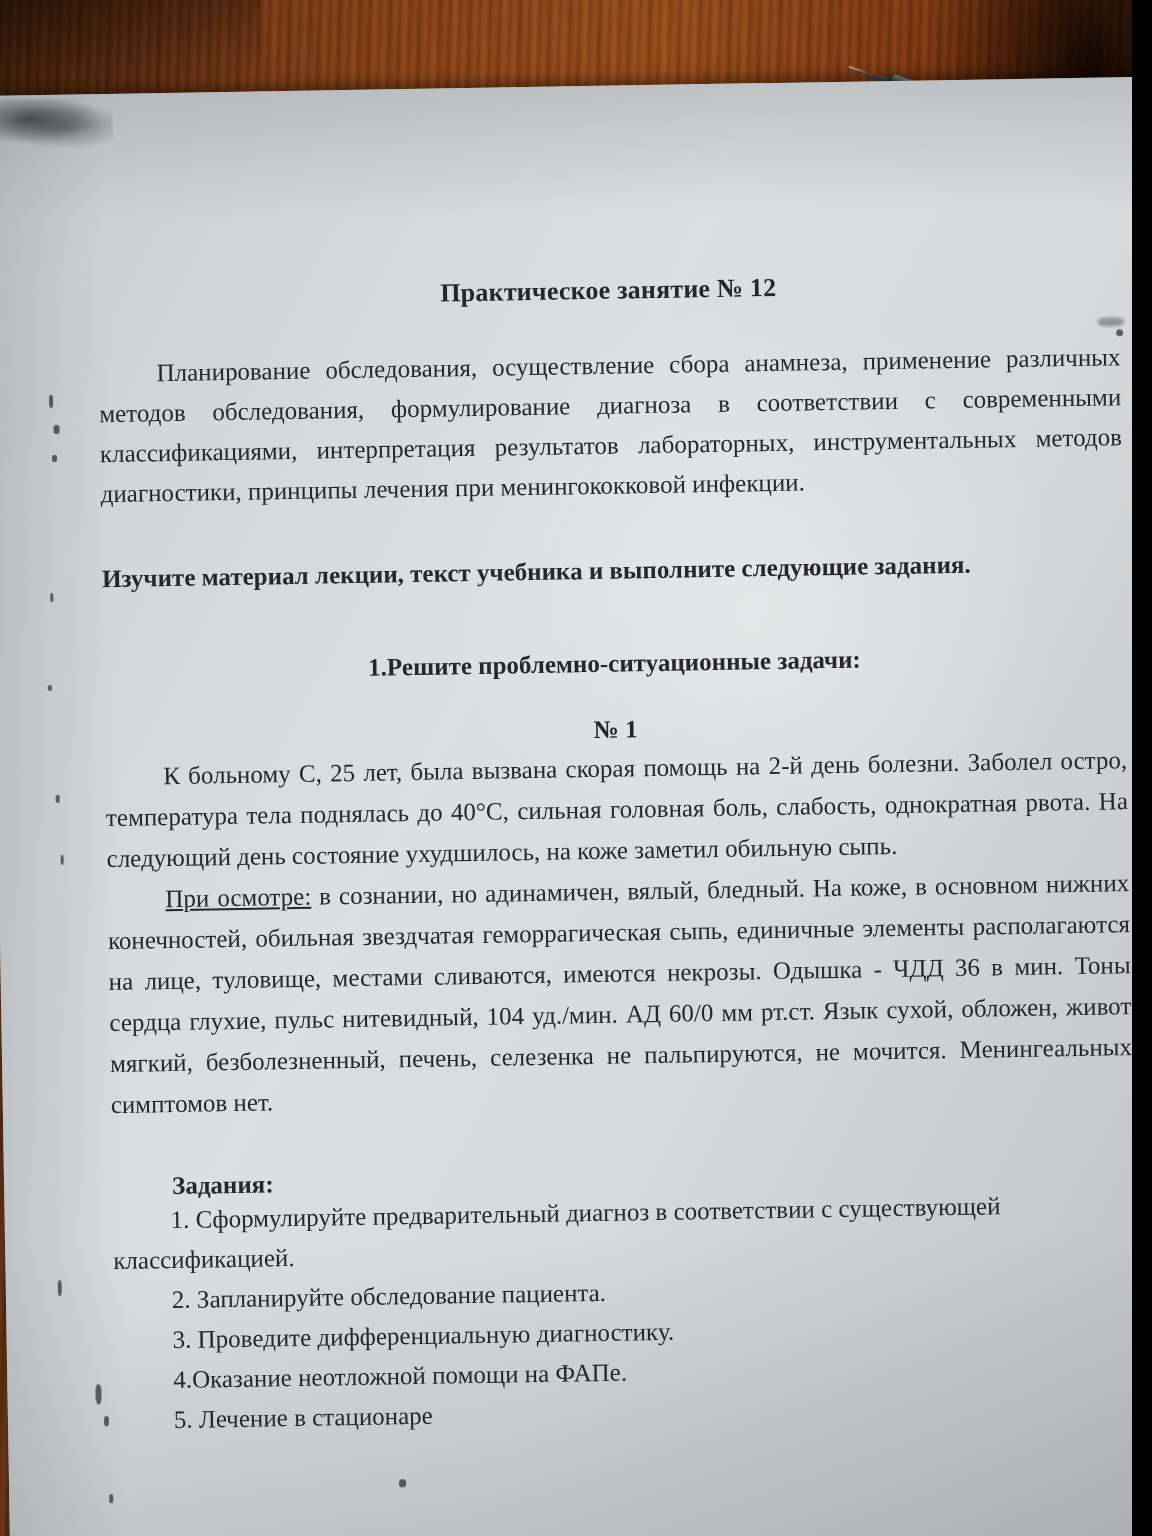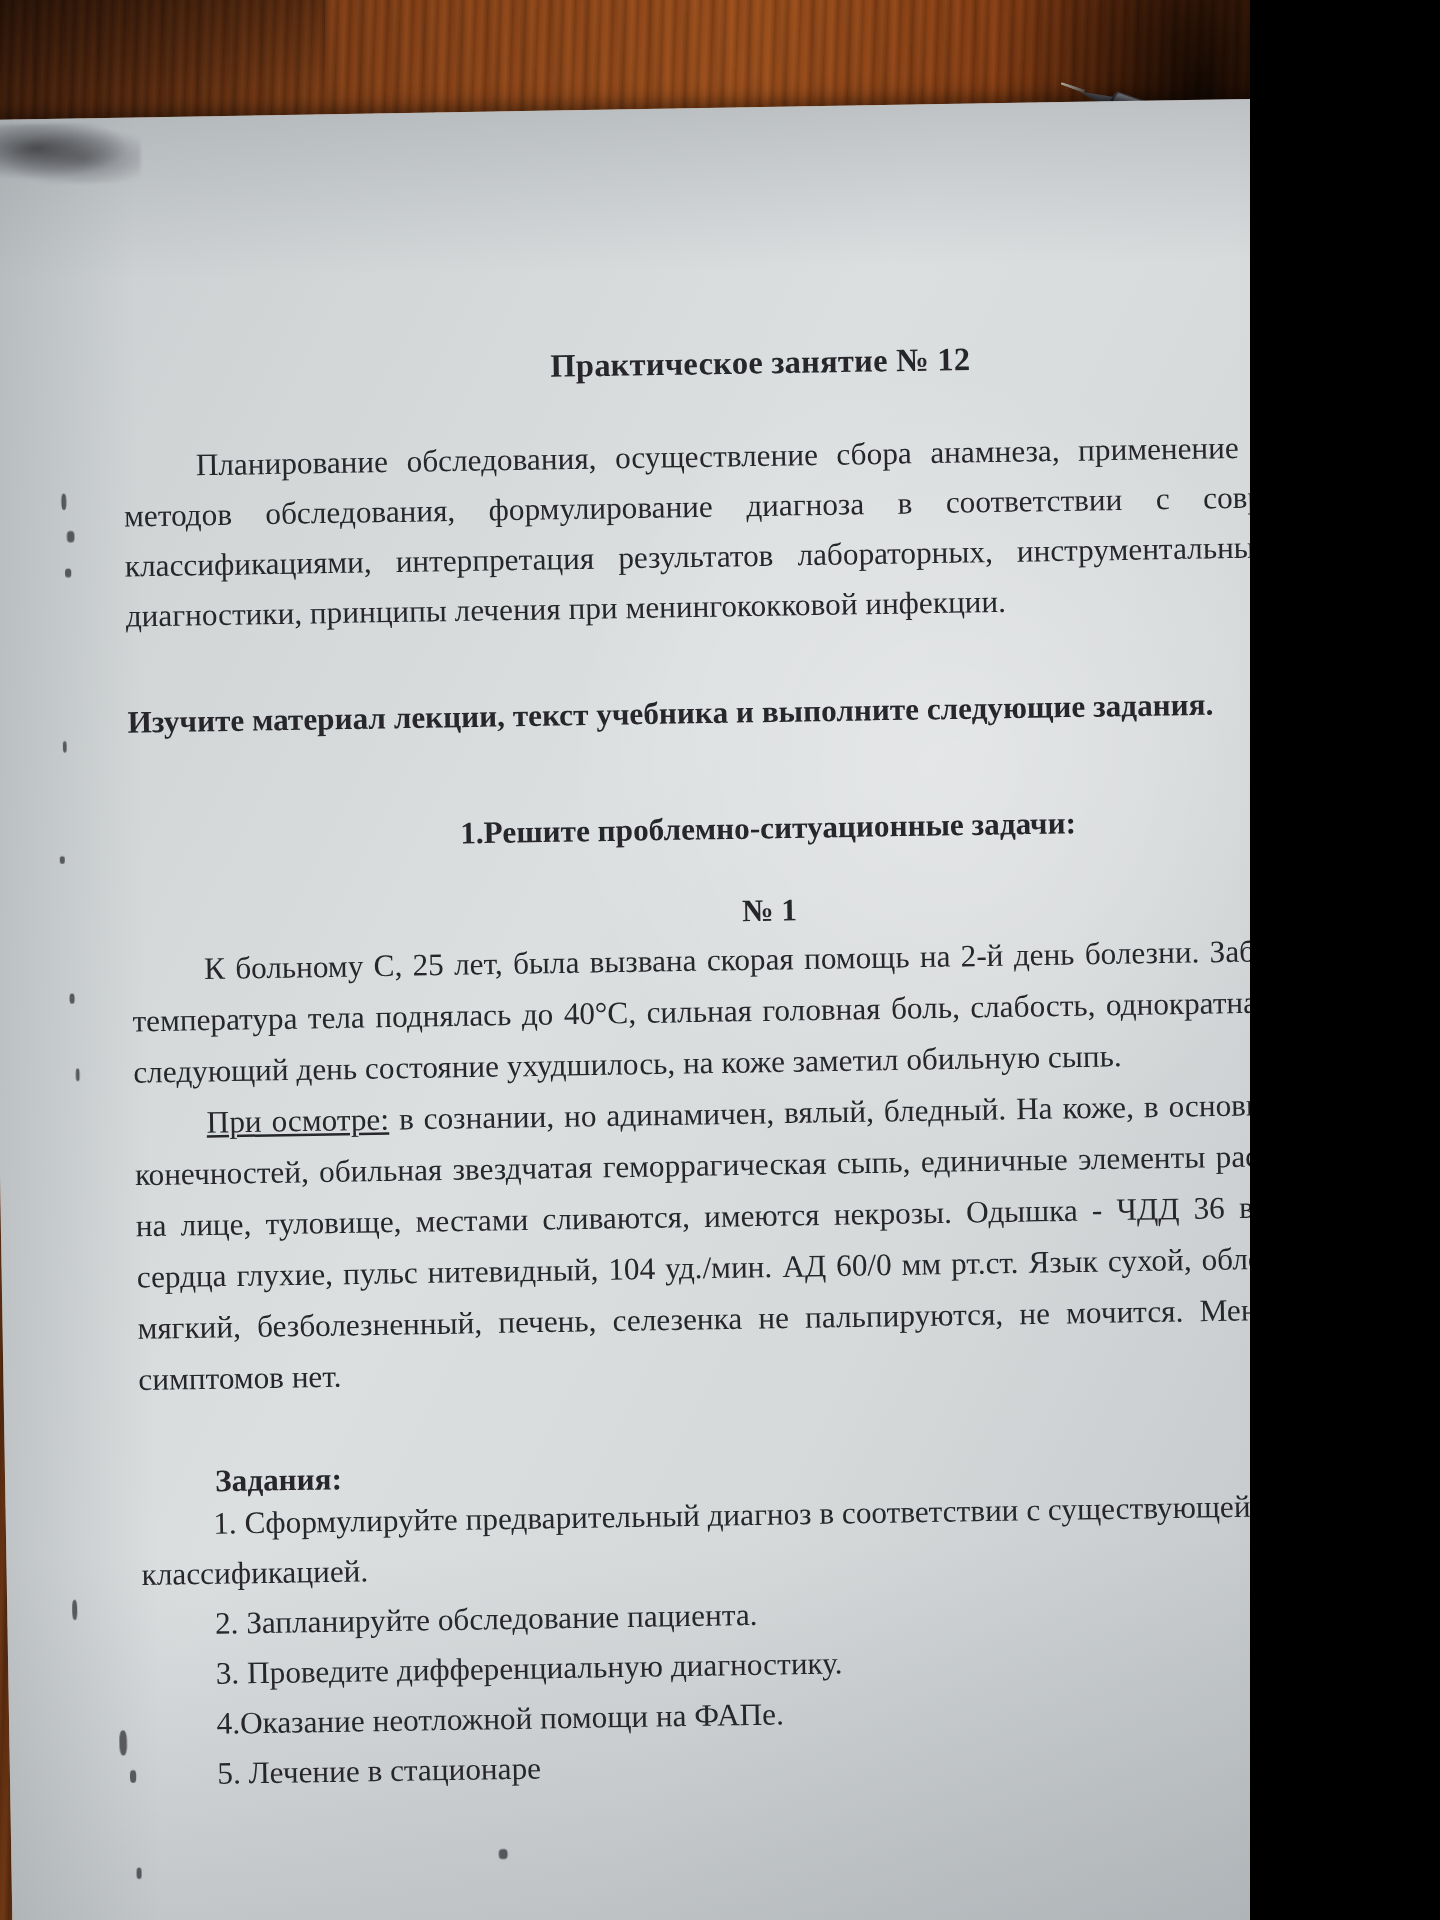--- a/index.html
+++ b/index.html
@@ -2,21 +2,21 @@
 <html><head>
 <meta charset="utf-8">
 <style>
   html, body {
     margin: 0;
     padding: 0;
     background: #000;
   }
   #stage {
     position: relative;
-    width: 1000px;
+    width: 1132px;
     height: 1536px;
     overflow: hidden;
     background: #22c55e;
     font-family: "Liberation Serif", serif;
   }
 
   
   .desk {
     position: absolute;
     inset: 0;

